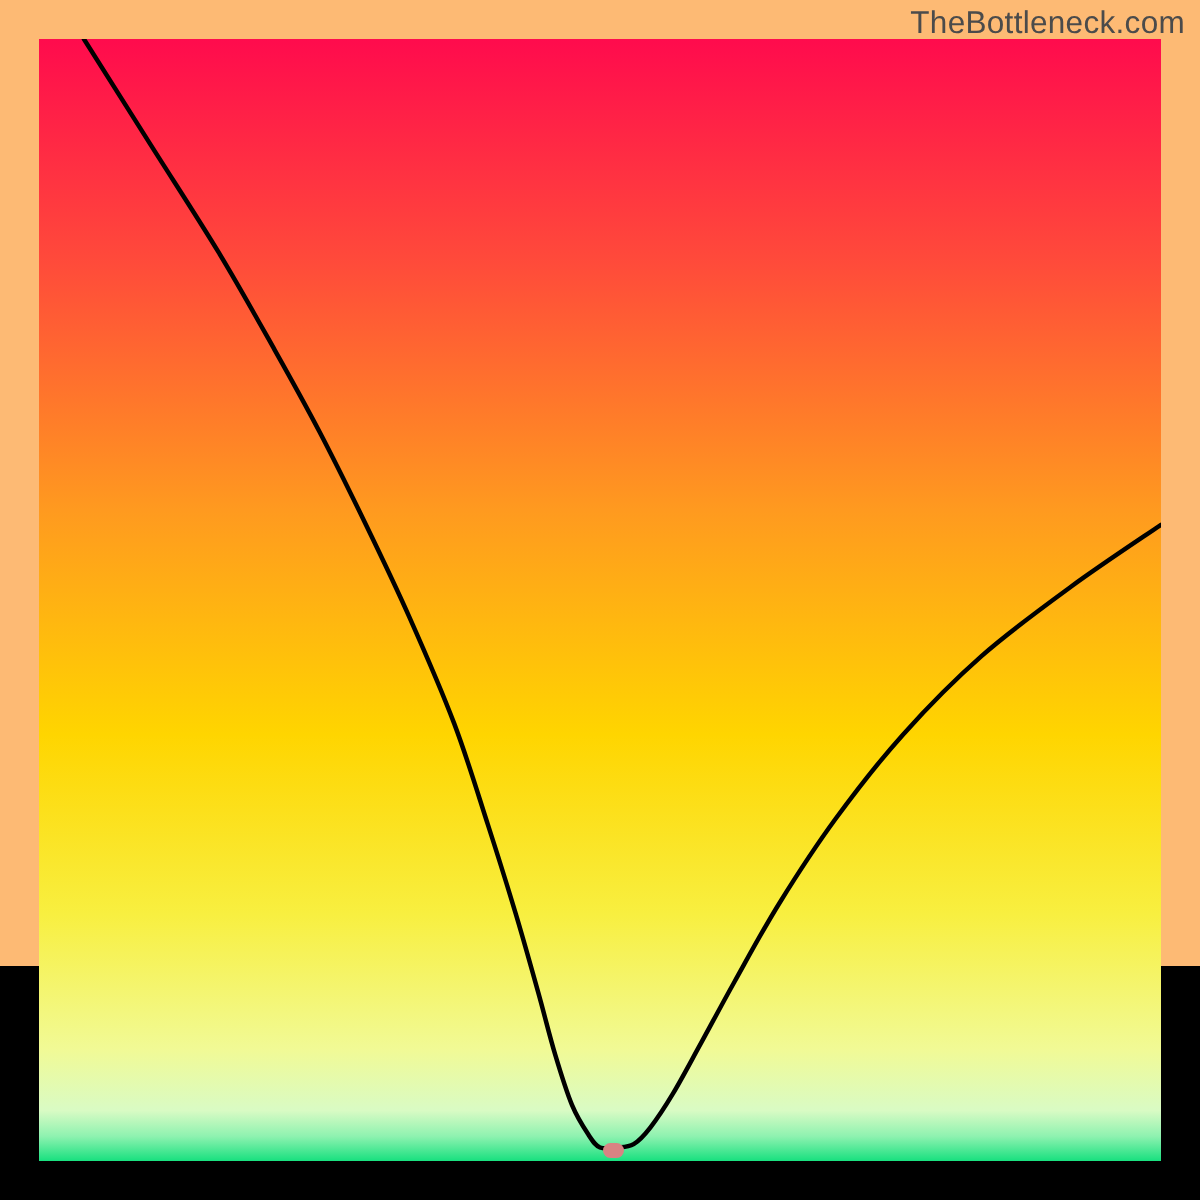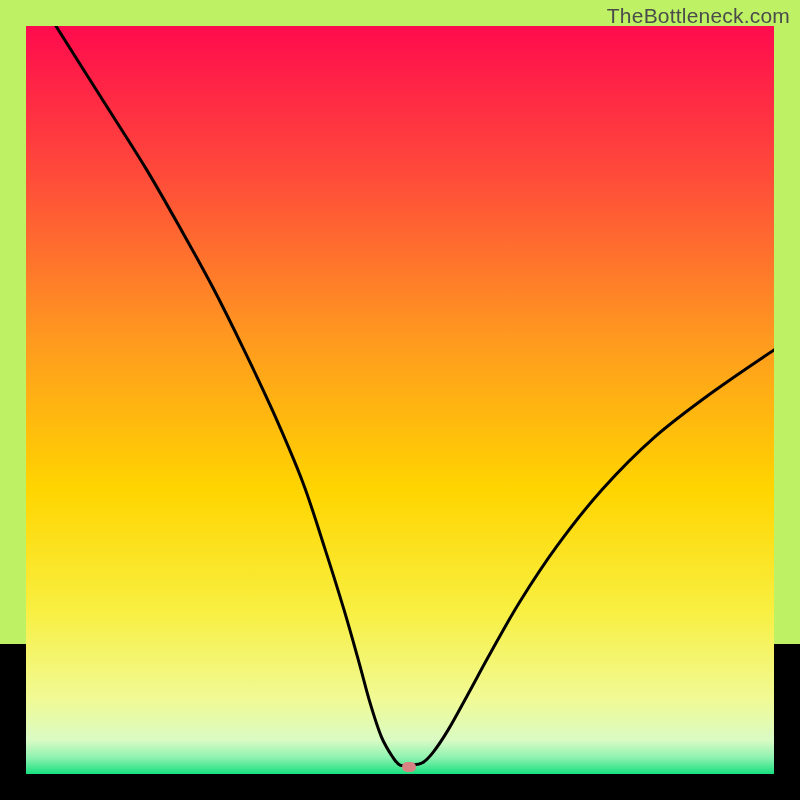--- a/index.html
+++ b/index.html
@@ -8,21 +8,21 @@
     width: 800px;
     height: 800px;
     overflow: hidden;
     background: #000;
     font-family: Arial, Helvetica, sans-serif;
   }
   .frame {
     position: relative;
     width: 800px;
     height: 644px;
-    background: #bef264;
+    background: #fdba74;
   }
   .plot-area {
     position: absolute;
     left: 26px;
     top: 26px;
     width: 748px;
     height: 748px;
     overflow: hidden;
   }
   .gradient-bg {

